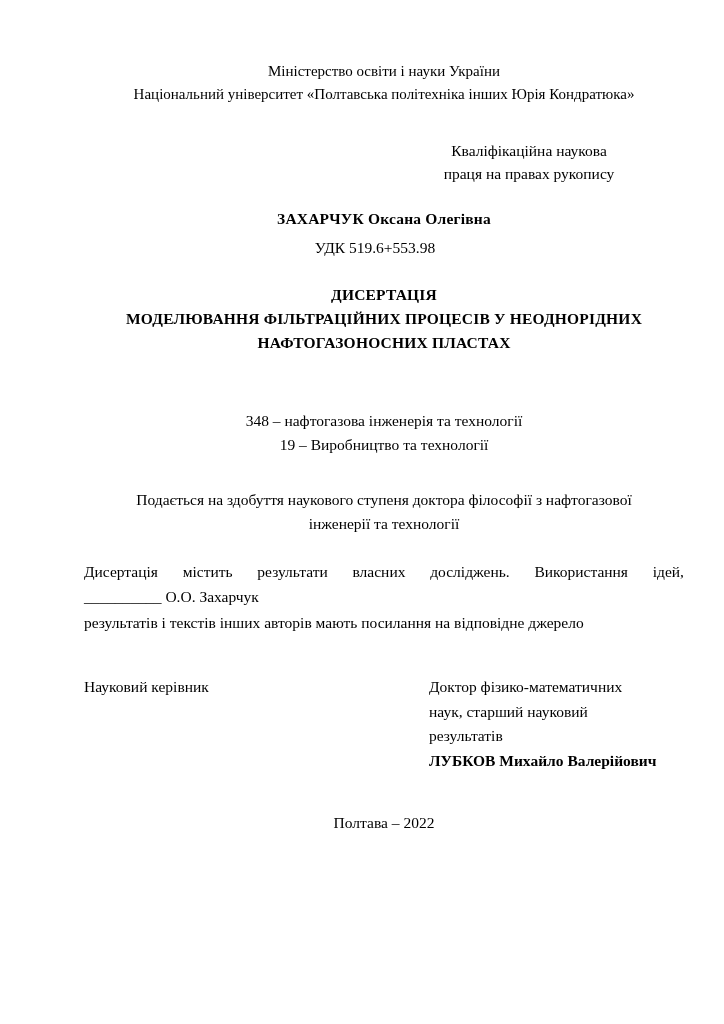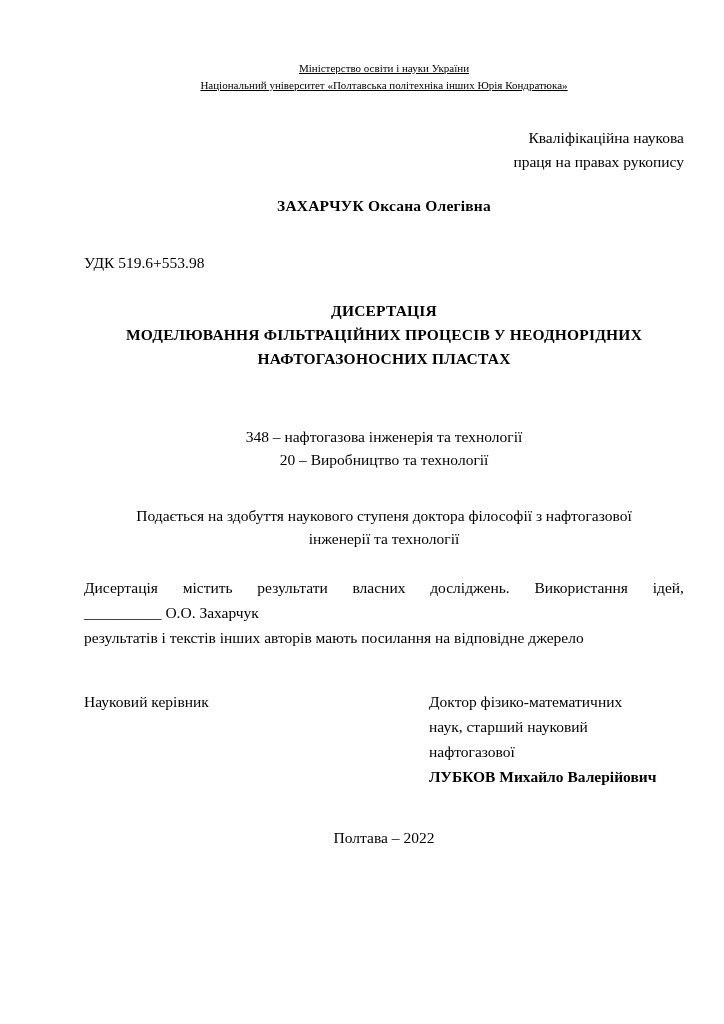--- a/index.html
+++ b/index.html
@@ -32,28 +32,27 @@
   .center { text-align: center; }
   .bold { font-weight: bold; }
   .spacer-xs { height: 8px; }
   .spacer-s  { height: 14px; }
   .spacer-m  { height: 24px; }
   .spacer-l  { height: 32px; }
   .spacer-xl { height: 40px; }
 
   .block-right {
     width: 100%;
-    text-align: right;
+    text-align: center;
     padding-left: 290px;
     box-sizing: border-box;
   }
   .udk {
-    text-align: left;
+    text-align: center;
     padding-right: 18px;
-    margin-top: 28px;
   }
   .title-line {
     font-weight: bold;
     font-size: 15.5px;
     line-height: 1.55;
     text-align: center;
     letter-spacing: 0.2px;
   }
   .author {
     font-weight: bold;
@@ -82,24 +81,23 @@
     margin-left: 345px;
   }
   .supervisor-right .bold {
     font-weight: bold;
   }
   .footer {
     text-align: center;
     font-size: 15.5px;
   }
   .hdr-wide {
-    font-size: 11px;
+    font-size: 15px;
     text-align: center;
     line-height: 1.55;
-    text-decoration: underline;
   }
 </style>
 </head>
 <body>
 
 <div class="page">
   <div class="content">
 
     <div class="hdr-wide">Міністерство освіти і науки України</div>
     <div class="hdr-wide">Національний університет «Полтавська політехніка інших Юрія Кондратюка»</div>
@@ -120,42 +118,42 @@
     <div class="spacer-m"></div>
 
     <div class="title-line">ДИСЕРТАЦІЯ</div>
     <div class="title-line">МОДЕЛЮВАННЯ ФІЛЬТРАЦІЙНИХ ПРОЦЕСІВ У НЕОДНОРІДНИХ</div>
     <div class="title-line">НАФТОГАЗОНОСНИХ ПЛАСТАХ</div>
 
     <div class="spacer-xl"></div>
     <div class="spacer-s"></div>
 
     <div class="line center">348 –  нафтогазова інженерія та технології</div>
-    <div class="line center">20 – Виробництво та технології</div>
+    <div class="line center">19 – Виробництво та технології</div>
 
     <div class="spacer-l"></div>
 
     <div class="line center">Подається на здобуття наукового ступеня доктора філософії з нафтогазової</div>
     <div class="line center">інженерії та технології</div>
 
     <div class="spacer-m"></div>
 
     <div class="para" style="text-align:justify; text-align-last:justify;">Дисертація містить результати власних досліджень. Використання ідей,</div>
     <div class="para">__________ О.О. Захарчук</div>
     <div class="para">результатів і текстів інших авторів мають посилання на відповідне джерело</div>
 
     <div class="spacer-l"></div>
     <div class="spacer-xs"></div>
 
     <div class="supervisor-row">
       <div class="supervisor-left">Науковий керівник</div>
       <div class="supervisor-right">
         <div>Доктор фізико-математичних</div>
         <div>наук, старший науковий</div>
-        <div>нафтогазової</div>
+        <div>результатів</div>
         <div class="bold">ЛУБКОВ Михайло Валерійович</div>
       </div>
     </div>
 
     <div class="spacer-l"></div>
     <div class="spacer-xs"></div>
 
     <div class="footer">Полтава – 2022</div>
 
   </div>

